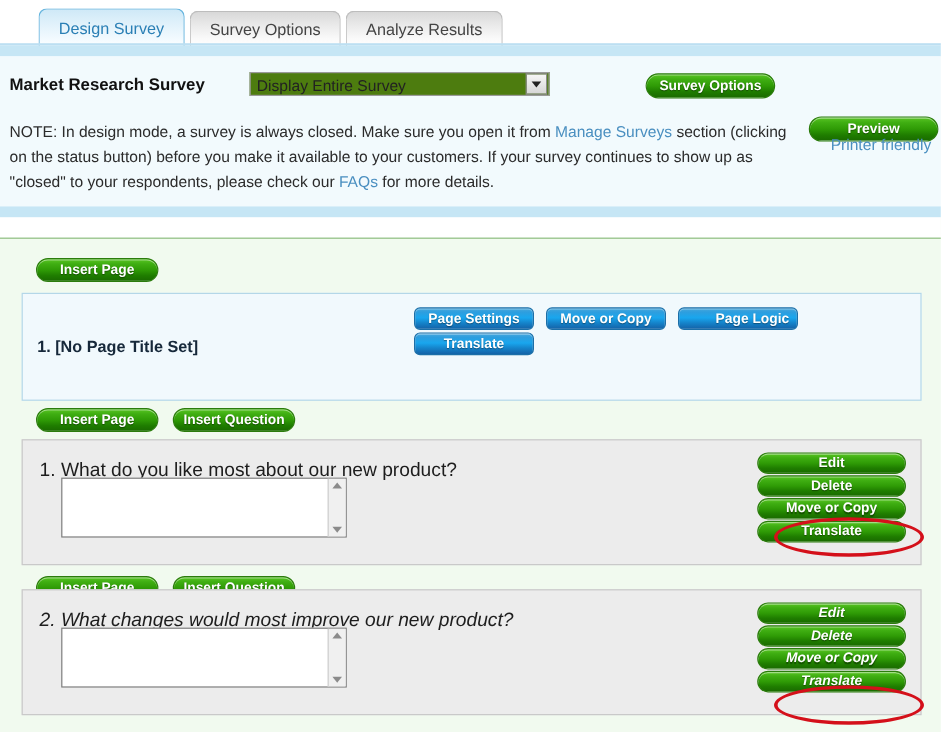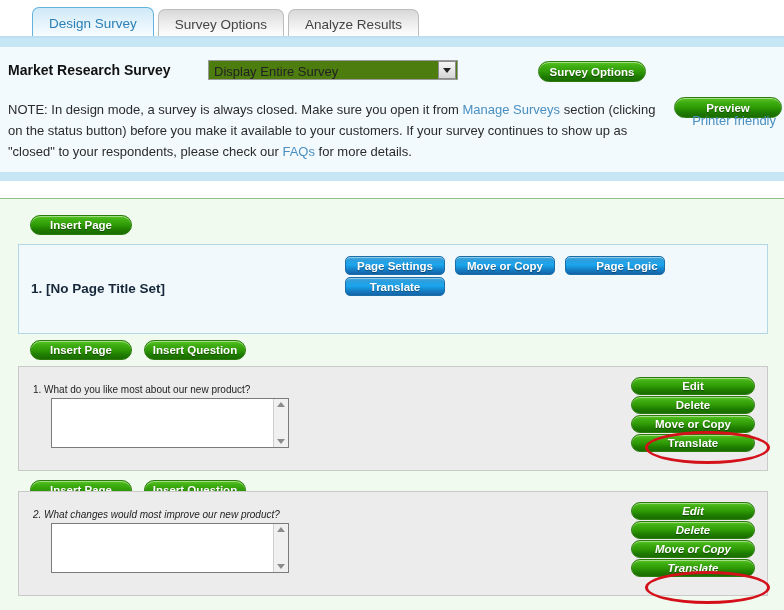--- a/index.html
+++ b/index.html
@@ -92,21 +92,21 @@
     border:1px solid #1b6fa8;
     text-shadow:0 1px 1px rgba(0,0,0,.4);
     box-shadow:inset 0 1px 0 rgba(255,255,255,.4);
   }
 
   
   .qblock{
     position:absolute;left:18px;width:750px;
     background:#ececec;border:1px solid #c9c9c9;box-sizing:border-box;
   }
-  .qtext{position:absolute;left:14px;font-size:10px;color:#1d1d1d;}
+  .qtext{position:absolute;left:14px;font-size:16px;color:#1d1d1d;}
   .qbox{
     position:absolute;left:32px;width:238px;height:50px;box-sizing:border-box;
     background:#ffffff;border:1px solid #7b7b7b;display:flex;
   }
   .qbox .field{flex:1;}
   .qbox .sbar{
     width:15px;background:#f0f0f0;border-left:1px solid #cfcfcf;
     display:flex;flex-direction:column;justify-content:space-between;align-items:center;
     padding:3px 0;box-sizing:border-box;cursor:pointer;
   }

